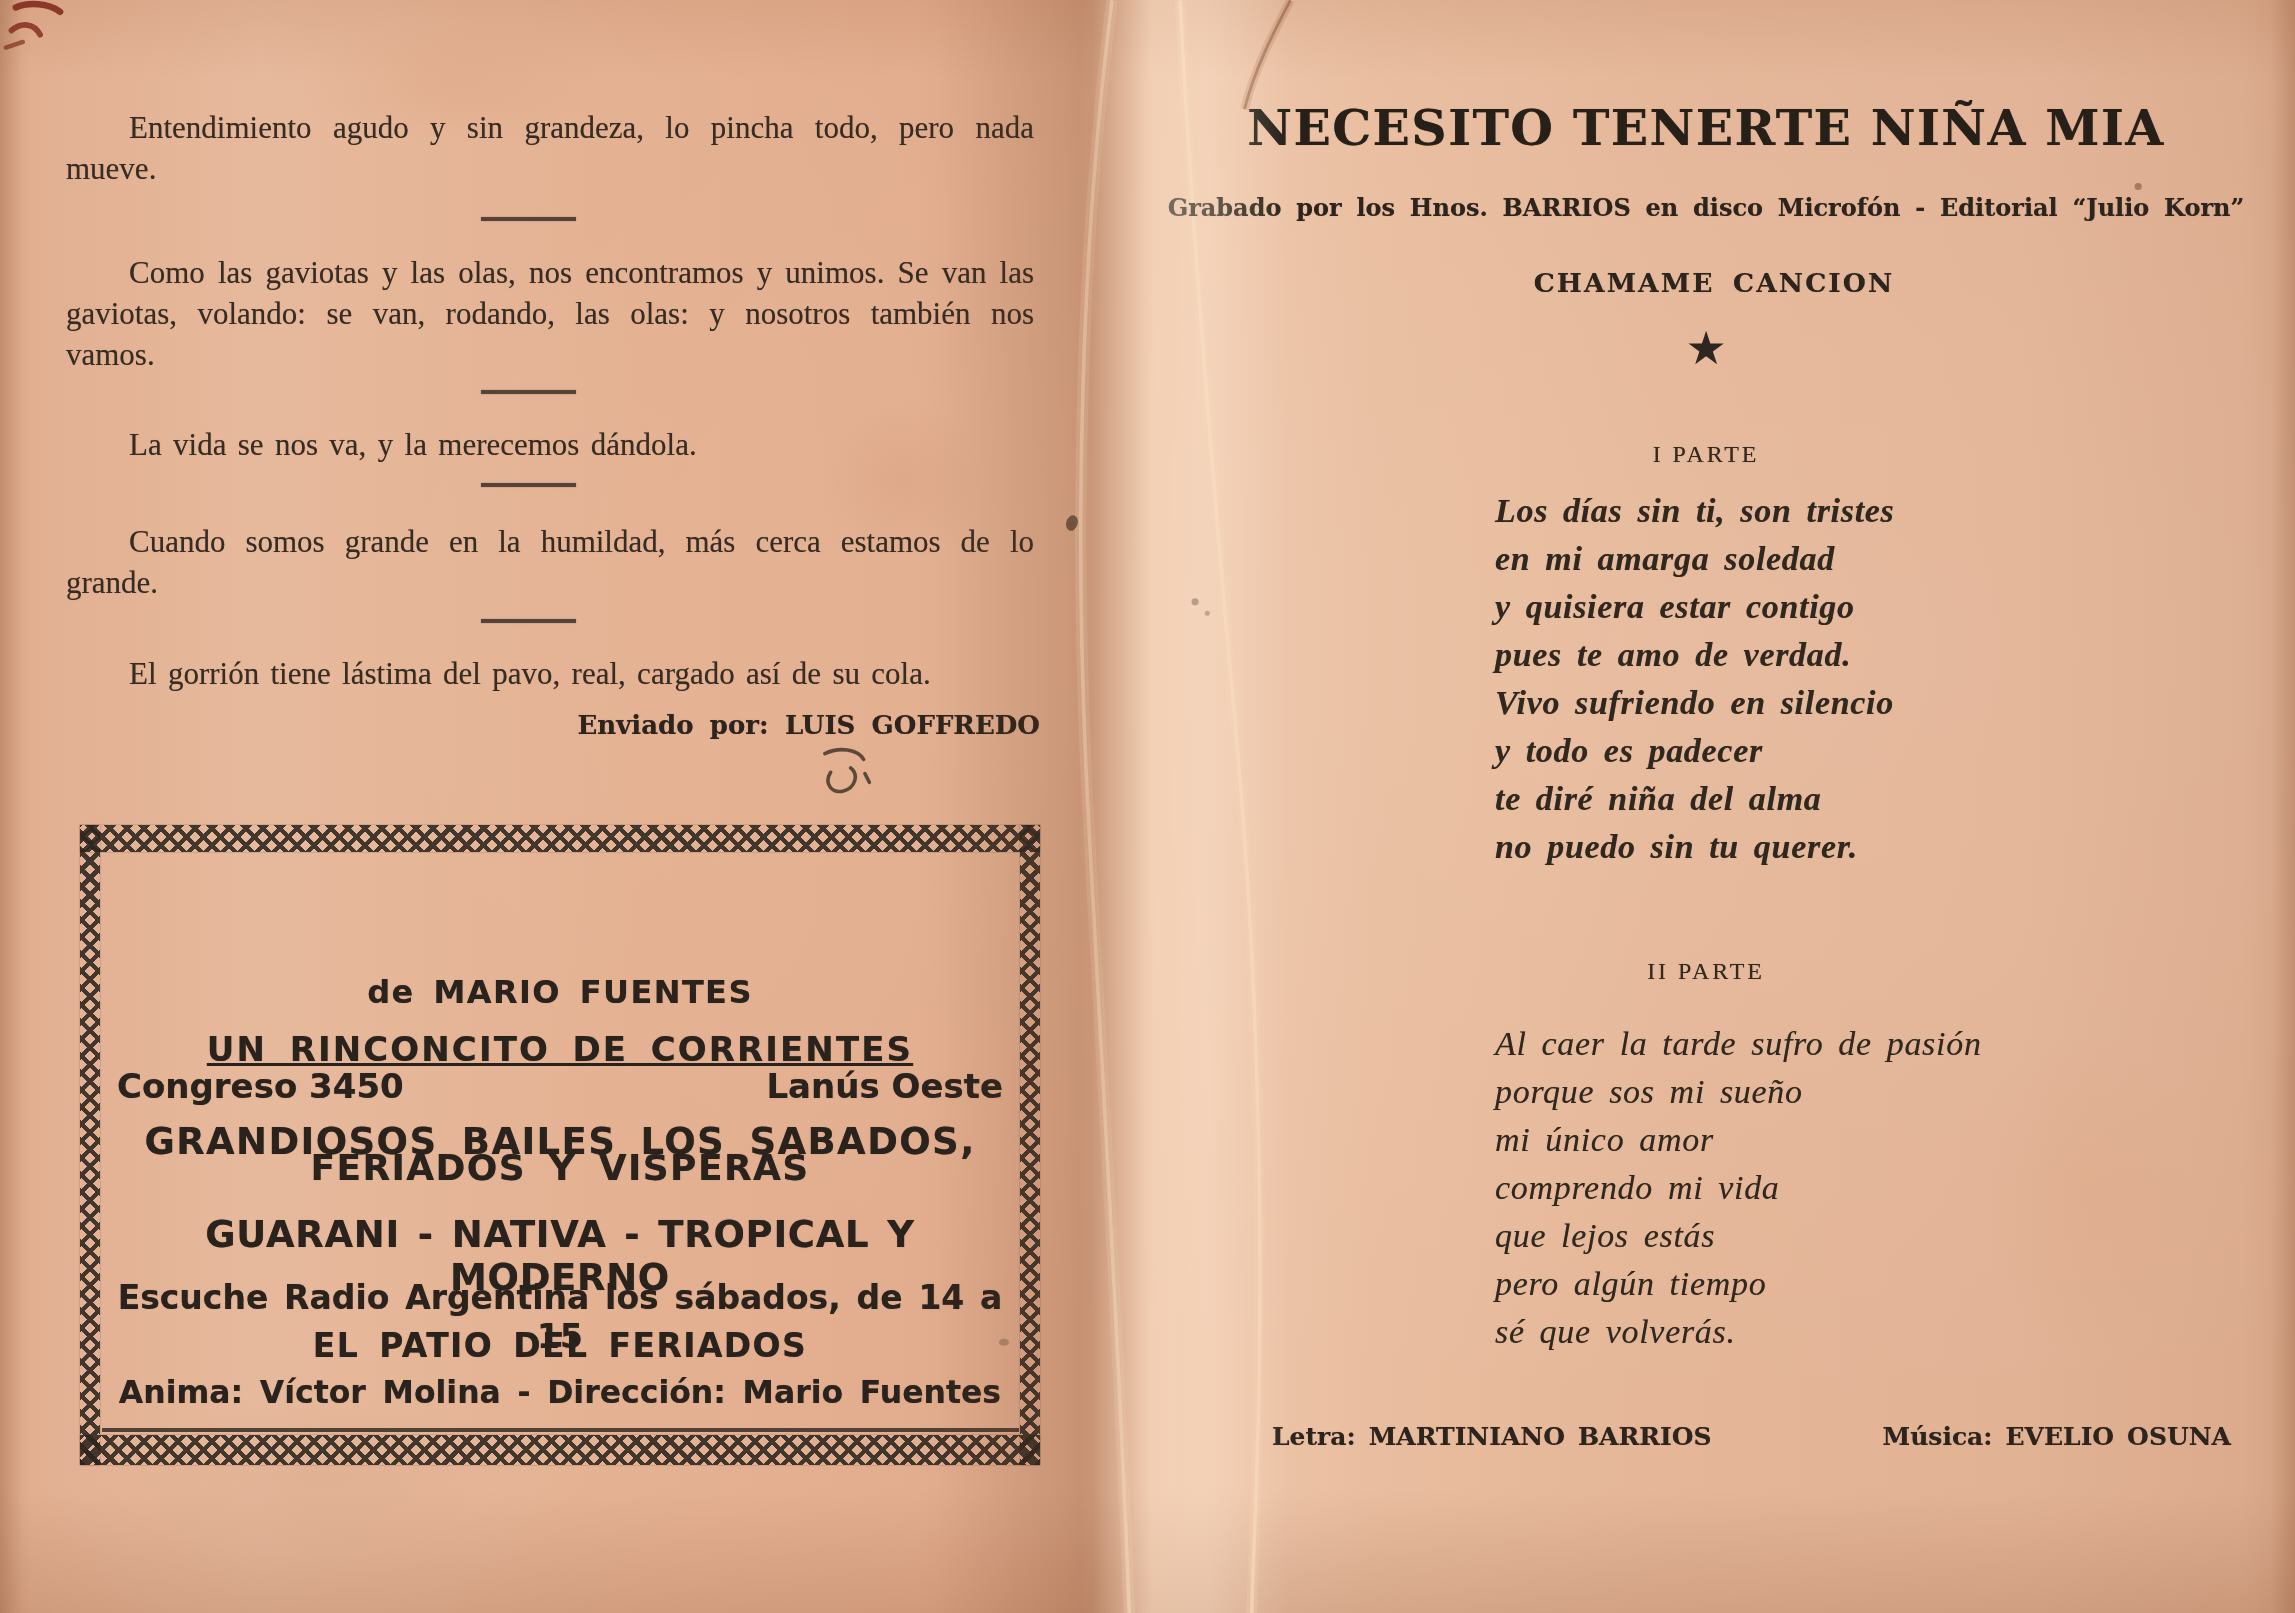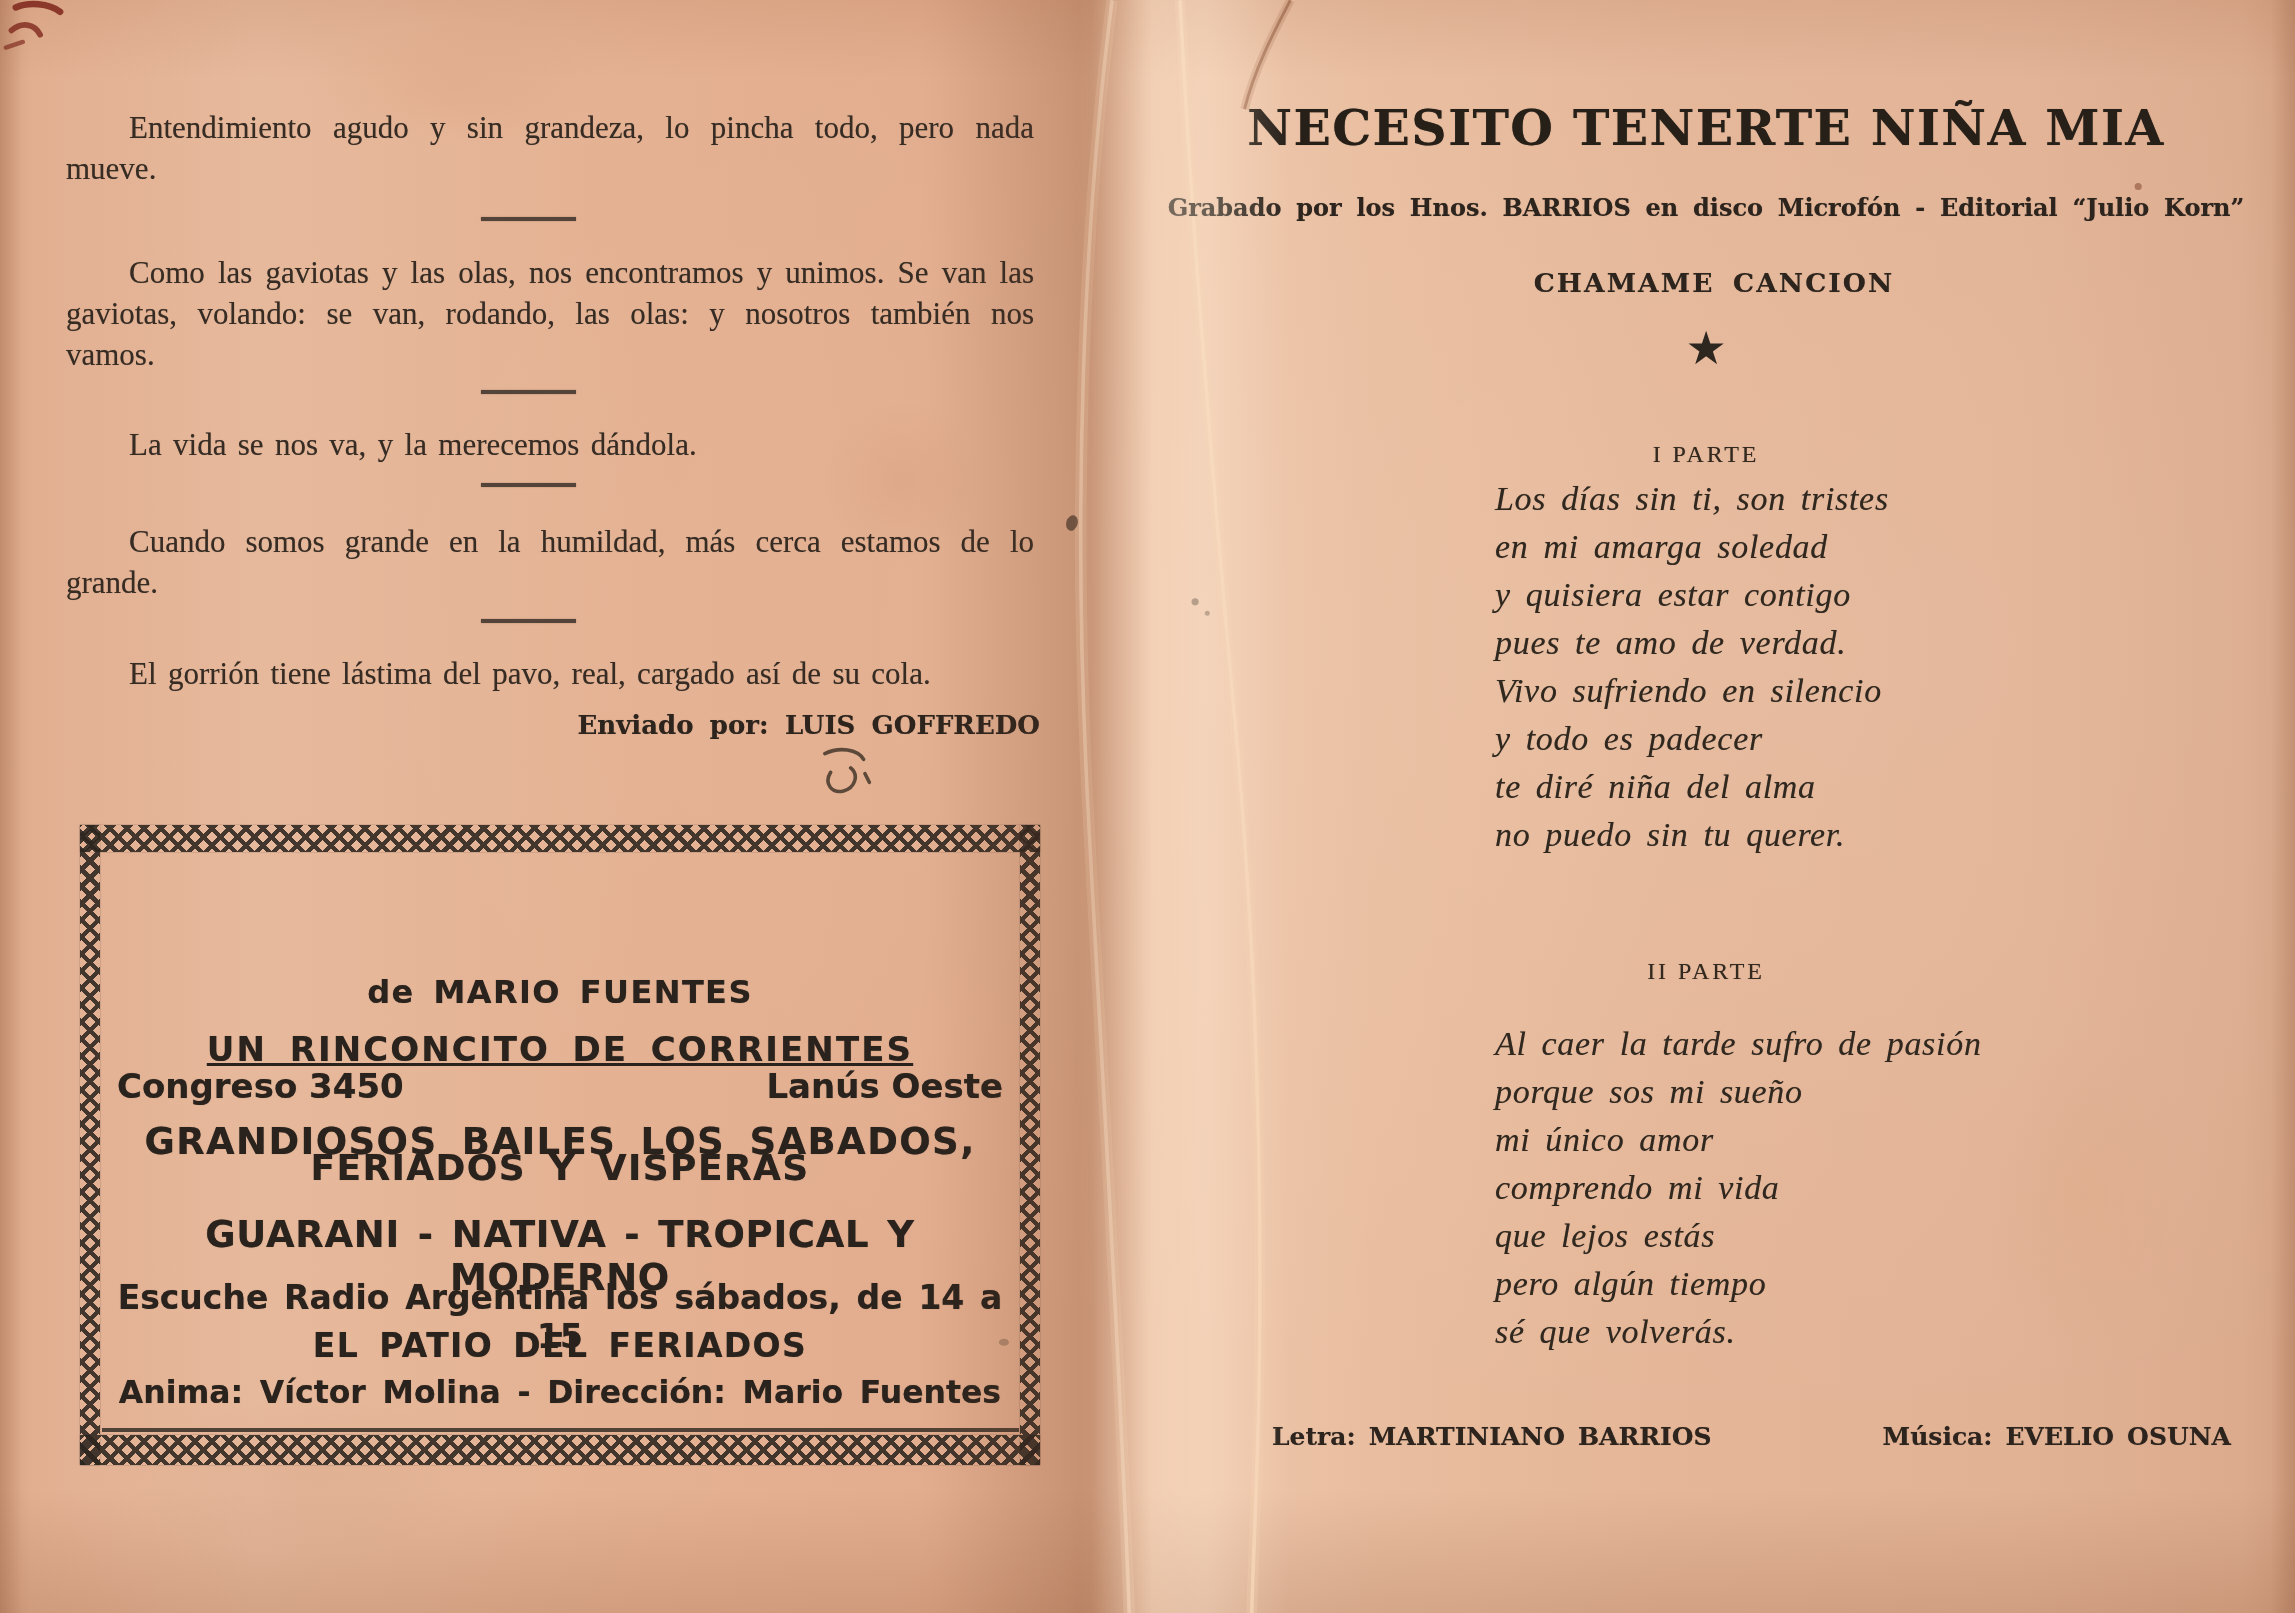--- a/index.html
+++ b/index.html
@@ -89,21 +89,21 @@
     color:#2c241d; text-shadow:0 0 0.7px rgba(44,36,29,0.5);
   }
   .star{position:absolute; top:321px; left:0; width:100%; text-align:center; font-size:46px; color:#2e2720;}
   .parte{
     position:absolute; left:0; width:100%; margin:0; text-align:center;
     font-family:"Liberation Serif", serif; font-weight:normal; font-size:24px; letter-spacing:2.9px;
     color:#33291f; text-shadow:0 0 0.7px rgba(51,41,31,0.5);
   }
   .parte.p1{top:441px;} .parte.p2{top:958px;}
   .stanza{position:absolute; left:378px; margin:0;}
-  .stanza.s1{top:475px;} .stanza.s2{top:1020px;}
+  .stanza.s1{top:487px;font-weight:bold;} .stanza.s2{top:1020px;}
   .lyr{
     font-style:italic; font-size:34px; line-height:48px; color:#30281f;
     letter-spacing:0.7px; word-spacing:5.7px; text-shadow:0 0 0.7px rgba(48,40,31,0.45); white-space:nowrap;
   }
   .credits{
     position:absolute; top:1422px; left:0; width:100%; box-sizing:border-box;
     padding:0 64px 0 155px; display:flex; justify-content:space-between;
     font-family:"DejaVu Serif", serif; font-weight:bold; font-size:25px;
     color:#2c241d; text-shadow:0 0 0.7px rgba(44,36,29,0.5); word-spacing:4.3px;
   }

